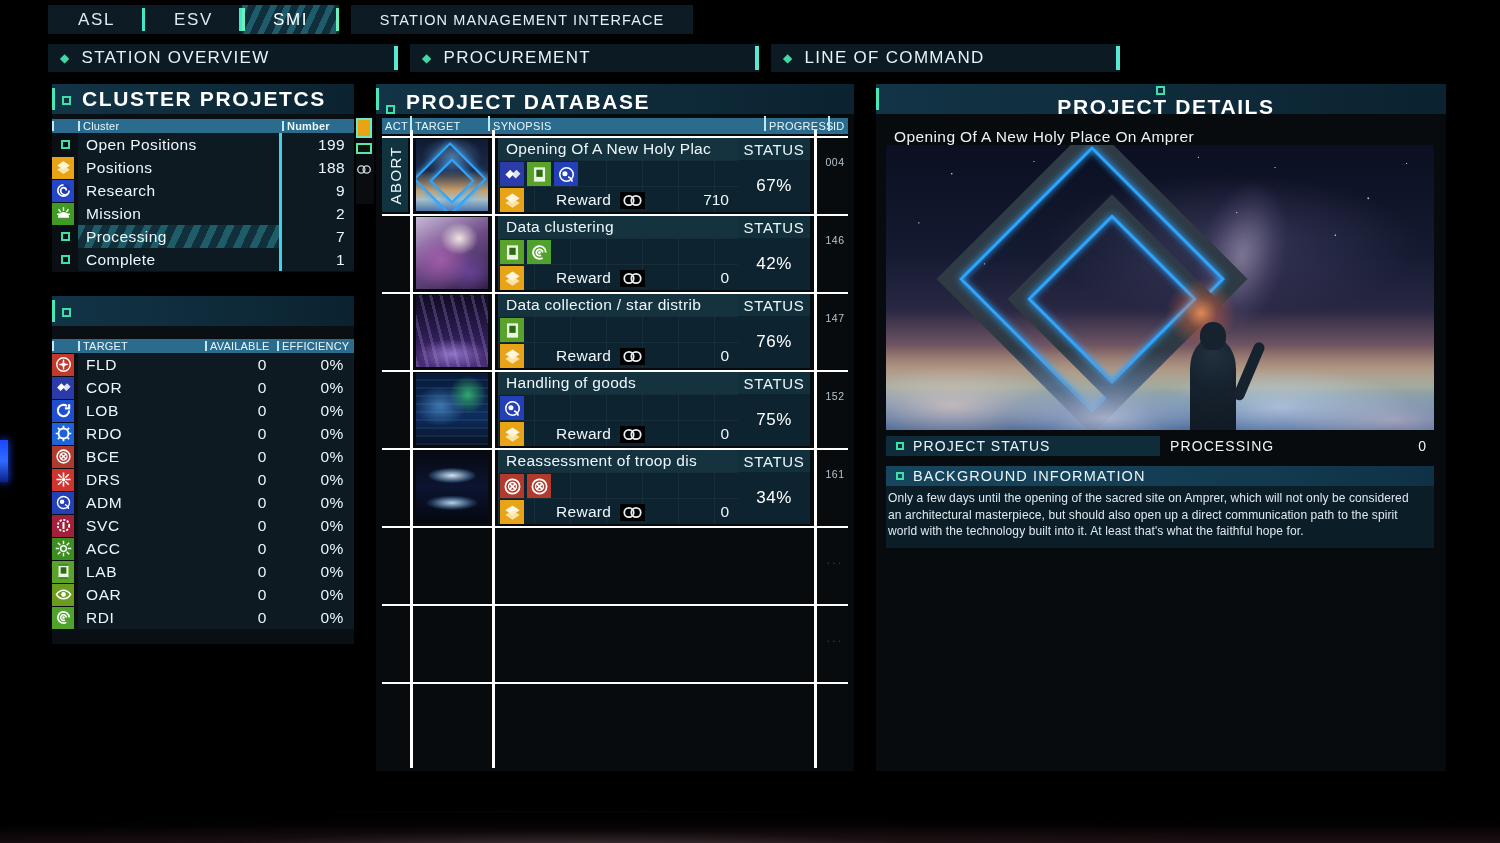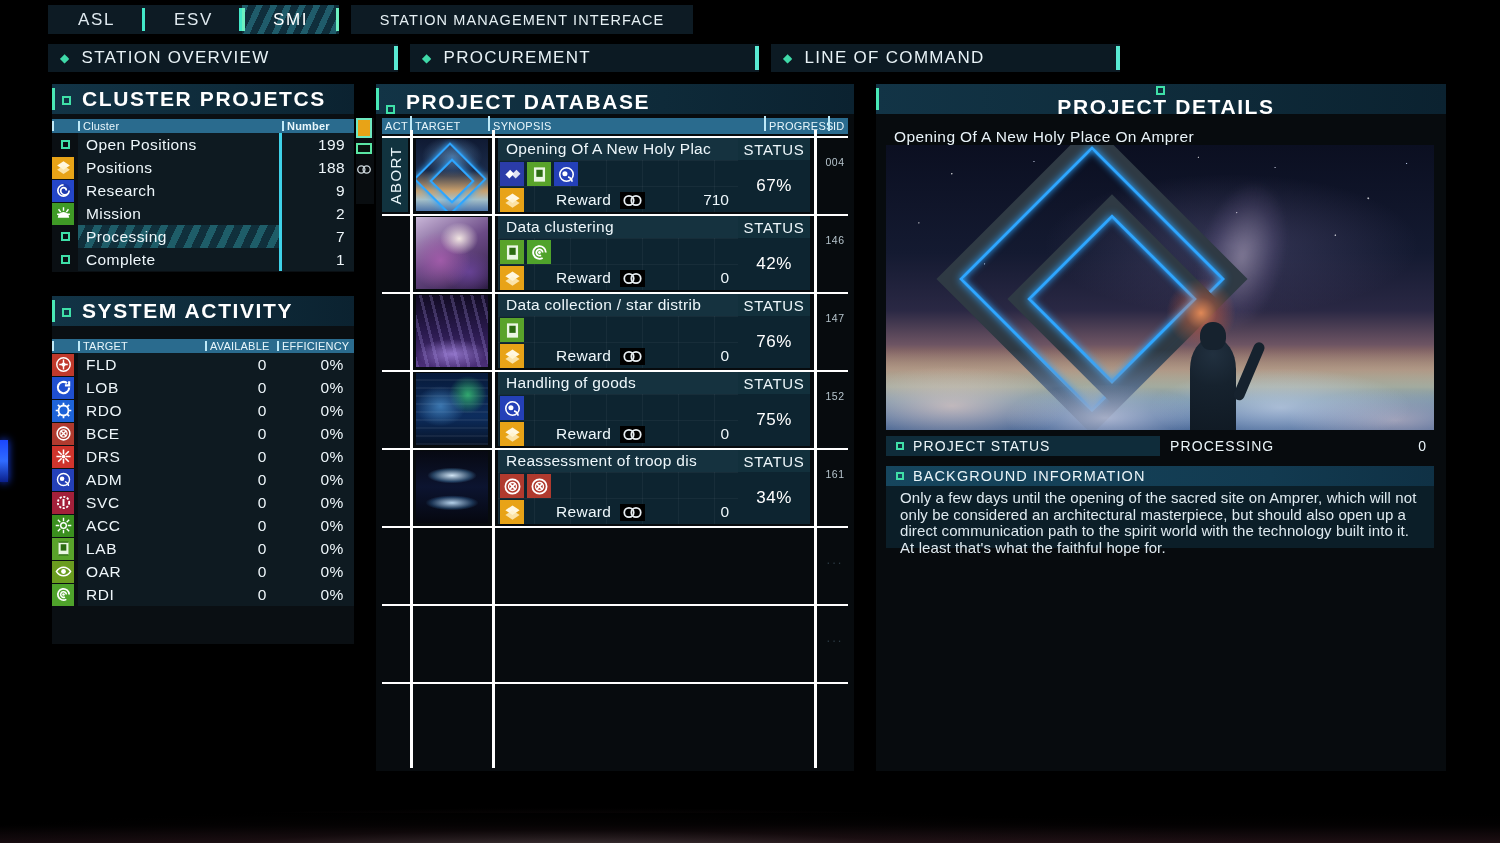--- a/index.html
+++ b/index.html
@@ -236,21 +236,21 @@
   .ps-num{ color:#eaf4f8; font-size:14px; padding-right:8px; }
 
   .bg-head{
     position:absolute; left:10px; top:382px; width:548px; height:20px;
     background:linear-gradient(90deg,#16465e,#123a50 70%,#0f3145);
     display:flex; align-items:center; color:#eaf4f8; font-size:14.5px; letter-spacing:1.1px; padding-left:10px;
   }
   .bg-head .sq{ width:8px; height:8px; border:2px solid #3fe0a8; margin-right:9px; }
   .bg-body{
     position:absolute; left:10px; top:402px; width:548px; height:62px; background:#0b1e28;
-    padding:4px 14px 0 14px; color:#dfeaf0; font-size:15px; line-height:16.5px; letter-spacing:.1px;
+    padding:4px 14px 0 2px; color:#dfeaf0; font-size:12px; line-height:16.5px; letter-spacing:.1px;
   }
 
   
   .art{ position:absolute; inset:0; }
   .art .sky{
     position:absolute; inset:0;
     background:
       radial-gradient(ellipse 55% 40% at 63% 35%, rgba(120,110,160,.35), rgba(0,0,0,0) 62%),
       linear-gradient(180deg,#0b0f21 0%, #141a31 38%, #2a2844 58%, #6d5463 70%, #c89a6e 79%, #d9c67a 85%, #9ab8a8 90%, #6d8fb5 96%, #43618f 100%);
   }
@@ -457,21 +457,20 @@
         <td class="vl">1</td>
       </tr>
     </tbody>
       </table>
   </div>
 
   <div class="panel" id="activity-panel">
     <div class="panel-hd">
       <i class="lbar"></i>
       <i class="sq"></i>
-      <span>SYSTEM ACTIVITY</span>
     </div>
     <table class="tbl" style="margin-top:13px">
       <tbody>
           <tr class="thead-row">
         <th style="width:26px"></th>
         <th>TARGET</th>
         <th style="width:72px">AVAILABLE</th>
         <th style="width:77px">EFFICIENCY</th>
       </tr>
 
@@ -479,20 +478,33 @@
         <td class="ic">
           <div class="ibadge" style="background:#c0392b">
             <svg viewBox="0 0 24 24">
                   <circle cx="12" cy="12" r="9.5" fill="none" stroke="#fff" stroke-width="2"></circle>
                   <path d="M12 5v14M6 12h12" stroke="#fff" stroke-width="2"></path>
                   <circle cx="12" cy="12" r="3" fill="#fff"></circle>
                 </svg>
           </div>
         </td>
         <td class="tg">FLD</td>
+        <td class="av">0</td>
+        <td class="ef">0%</td>
+      </tr>
+      <tr class="arow">
+        <td class="ic">
+          <div class="ibadge" style="background:#2b3ca8">
+            <svg viewBox="0 0 24 24">
+                  <path d="M3 12l6-6 5 5-6 6z" fill="#fff"></path>
+                  <path d="M11 12l6-6 5 5-6 6z" fill="#fff" opacity=".85"></path>
+                </svg>
+          </div>
+        </td>
+        <td class="tg">COR</td>
         <td class="av">0</td>
         <td class="ef">0%</td>
       </tr>
       <tr class="arow">
         <td class="ic">
           <div class="ibadge" style="background:#1f4fd0">
             <svg viewBox="0 0 24 24">
                   <path d="M20 12a8 8 0 11-3-6.2" fill="none" stroke="#fff" stroke-width="3"></path>
                   <path d="M20 3v6h-6" fill="none" stroke="#fff" stroke-width="3"></path>
                 </svg>

